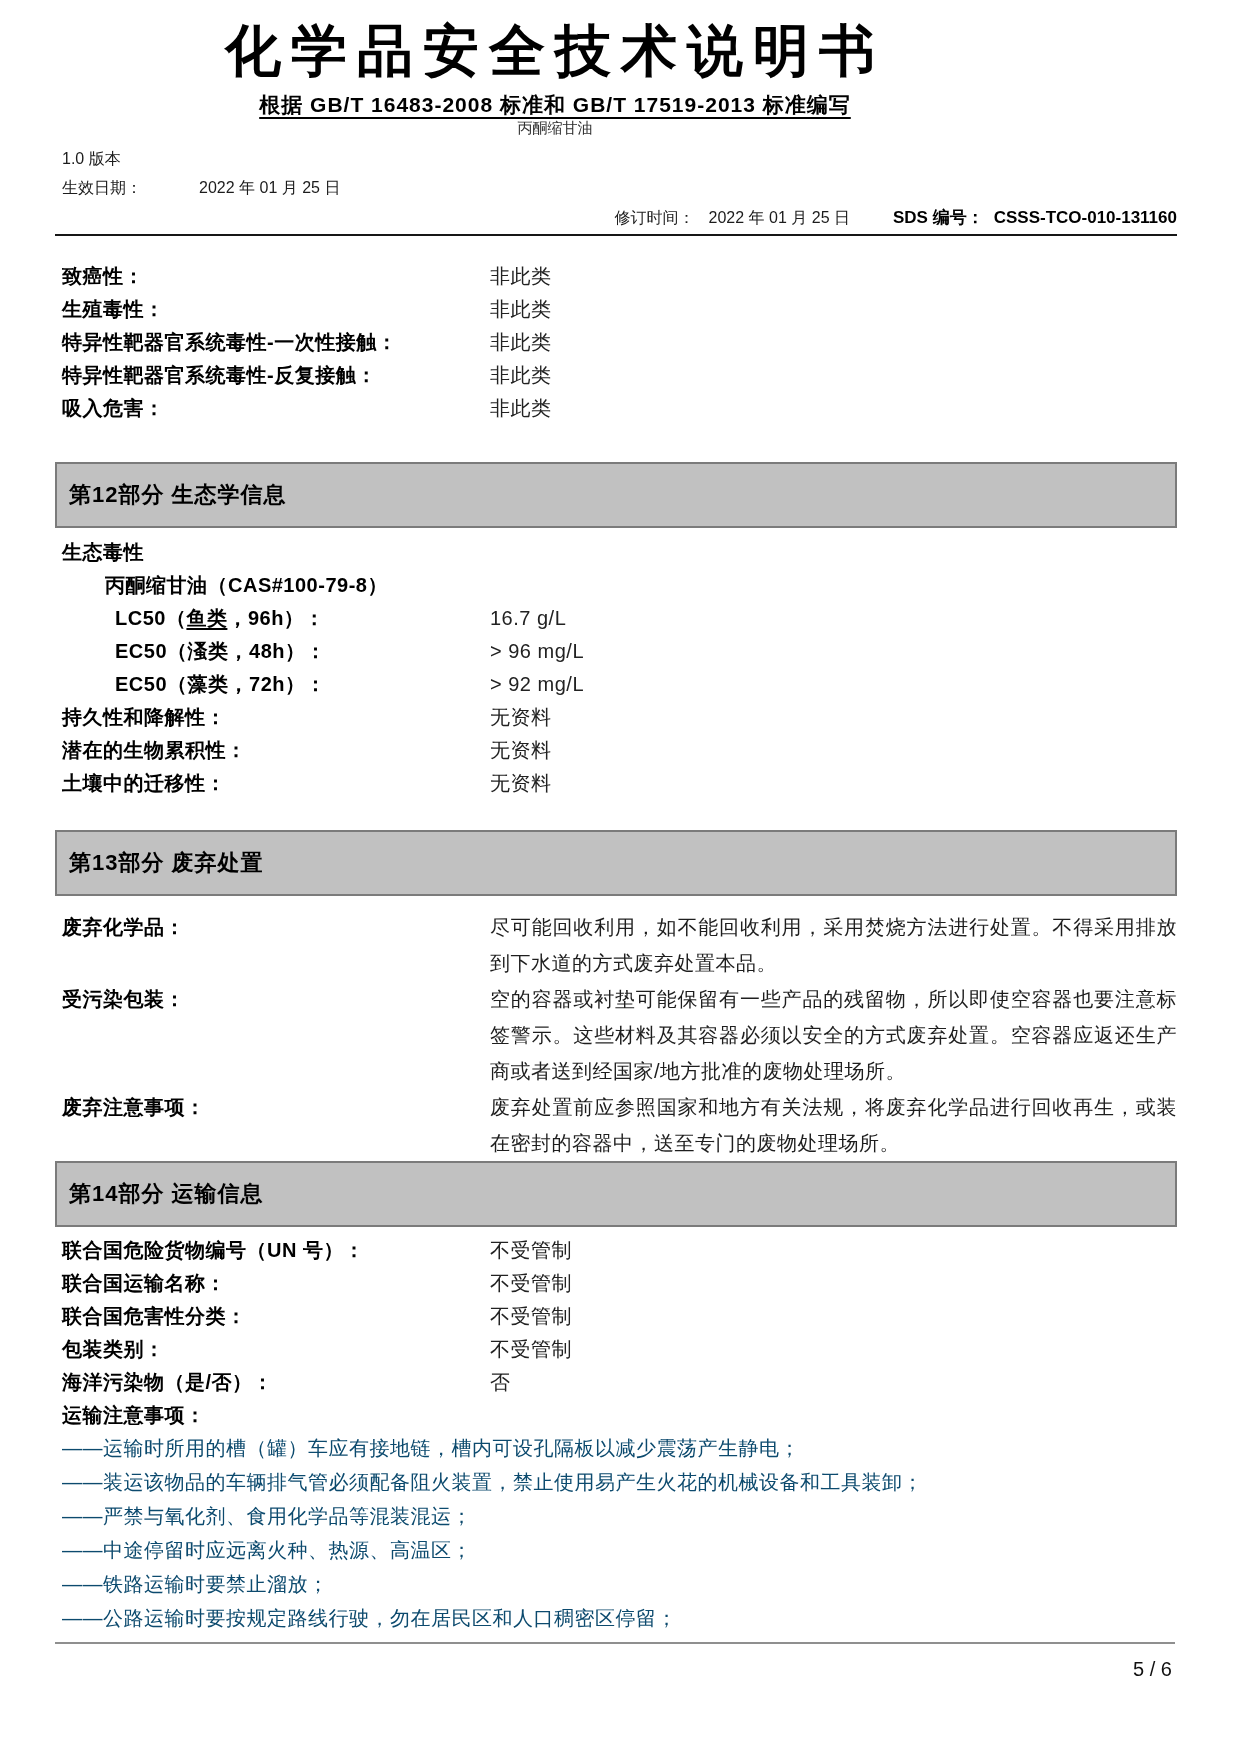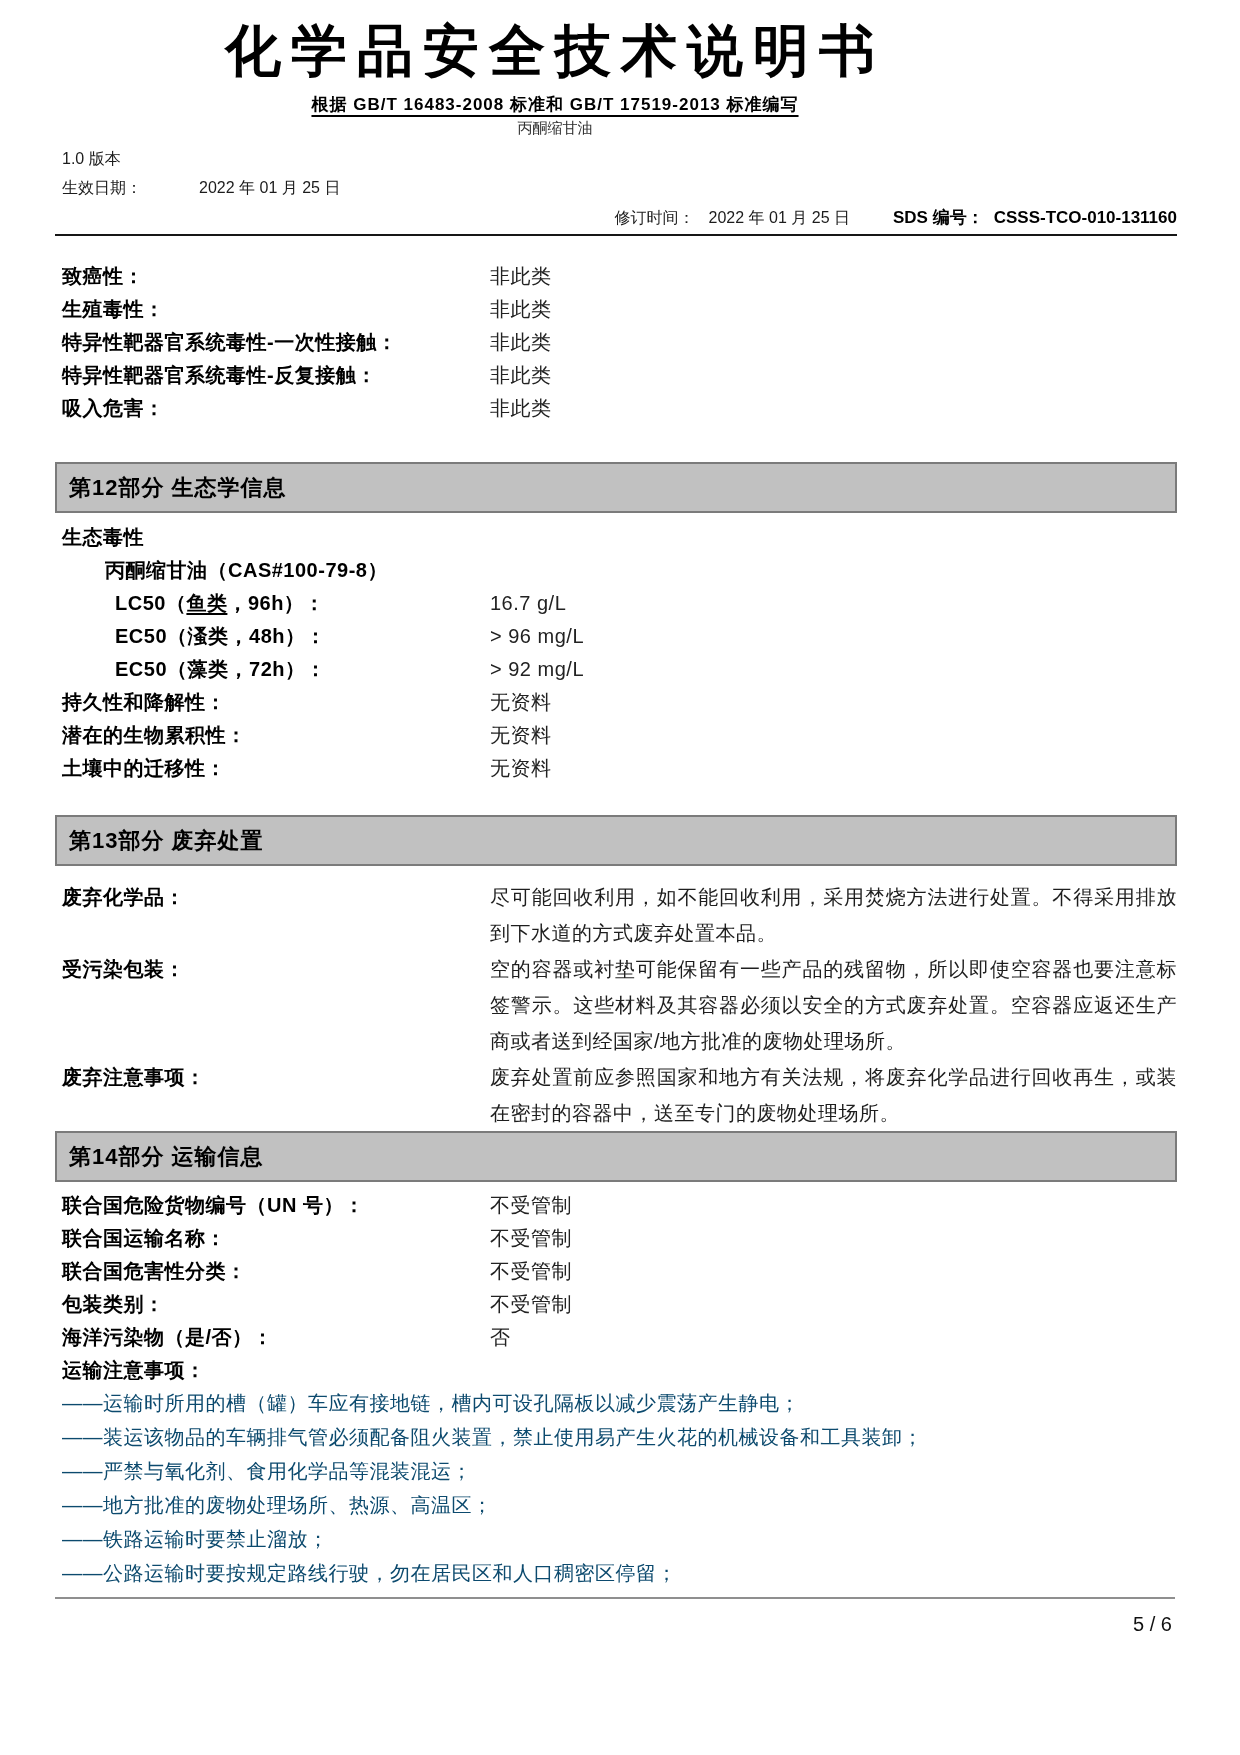--- a/index.html
+++ b/index.html
@@ -14,21 +14,21 @@
   
   .header-center{width:1000px;margin-left:55px;text-align:center;}
   .doc-title{
     padding-top:24px;
     font-family:"Liberation Serif",serif;
     font-size:56px;line-height:54px;font-weight:bold;
     letter-spacing:10px;white-space:nowrap;
   }
   .doc-subtitle{
     margin-top:14px;
-    font-size:17px;line-height:26px;font-weight:bold;
+    font-size:21px;line-height:26px;font-weight:bold;
     text-decoration:underline;
     text-decoration-thickness:2px;
     text-underline-offset:5px;
     letter-spacing:1px;
   }
   .doc-product{font-size:15px;line-height:20px;color:#2e2e2e;}
 
   .meta{margin:10px 63px 0 62px;font-size:16px;}
   .meta-line{line-height:22px;display:flex;align-items:baseline;}
   .meta-line + .meta-line{margin-top:7px;gap:43px;}
@@ -47,21 +47,21 @@
   .kv .k{flex:0 0 435px;box-sizing:border-box;padding-left:7px;font-weight:bold;letter-spacing:0.5px;}
   .kv .v{flex:1;color:#222;letter-spacing:0.5px;}
   .kv .k.ind1{padding-left:50px;}
   .kv .k.ind2{padding-left:60px;}
   .u{text-decoration:underline;text-underline-offset:3px;}
 
   .tox-block{margin-top:30px;}
 
   
   .sec{
-    box-sizing:border-box;height:51px;width:1122px;
+    box-sizing:border-box;height:66px;width:1122px;
     background:#c1c1c1;border:2px solid #7b7b7b;
     display:flex;align-items:center;
     padding-left:12px;
     font-size:22px;font-weight:bold;letter-spacing:1px;
   }
   .sec.s12{margin-top:44px;}
   .sec.s13{margin-top:37px;}
   .sec.s14{margin-top:0;}
   .after-sec{margin-top:14px;}
   .after-sec13{margin-top:13px;}
@@ -211,21 +211,21 @@
         <span class="v">否</span>
       </div>
       <div class="kv">
         <span class="k">运输注意事项：</span>
       </div>
 
       <div class="notes-block">
         <div class="note">——运输时所用的槽（罐）车应有接地链，槽内可设孔隔板以减少震荡产生静电；</div>
         <div class="note">——装运该物品的车辆排气管必须配备阻火装置，禁止使用易产生火花的机械设备和工具装卸；</div>
         <div class="note">——严禁与氧化剂、食用化学品等混装混运；</div>
-        <div class="note">——地方批准的废物处理场所、热源、高温区；</div>
+        <div class="note">——中途停留时应远离火种、热源、高温区；</div>
         <div class="note">——铁路运输时要禁止溜放；</div>
         <div class="note">——公路运输时要按规定路线行驶，勿在居民区和人口稠密区停留；</div>
       </div>
     </div>
 
   </div>
 
   <div class="foot-rule"></div>
   <div class="page-num">5 / 6</div>
 

